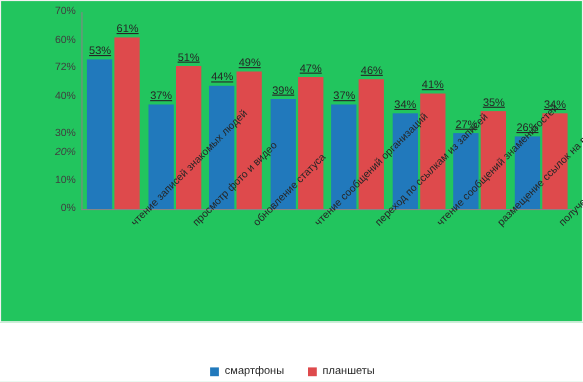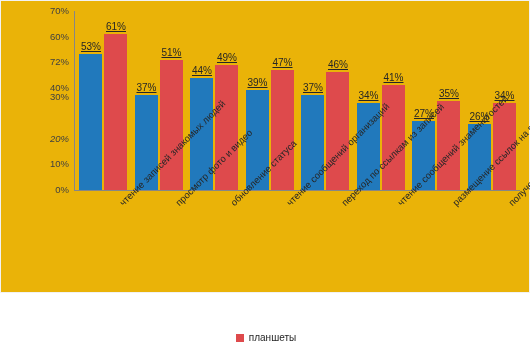--- a/index.html
+++ b/index.html
@@ -16,21 +16,21 @@
     color: #404040;
   }
 
   #chart-root {
     position: absolute;
     left: 0; top: 0;
     width: 530px;
     height: 293px;
     border: 1px solid #f2f2f2;
     box-sizing: border-box;
-    background: #eab308;
+    background: #22c55e;
   }
 
   
   
   .plot-area {
     position: absolute;
     left: 74px;
     top: 10px;
     width: 445px;
     height: 179px;
@@ -150,21 +150,21 @@
 <div id="chart-root">
 
   <div class="y-axis-line"></div>
   <div class="x-axis-line"></div>
 
   <div class="y-ticks" id="y-ticks">
       <div class="y-tick" style="top: 0px;">70%</div>
       <div class="y-tick" style="top: 25.5714px;">60%</div>
       <div class="y-tick" style="top: 51.1429px;">72%</div>
       <div class="y-tick" style="top: 76.7143px;">40%</div>
-      <div class="y-tick" style="top: 86px;">30%</div>
+      <div class="y-tick" style="top: 111px;">30%</div>
       <div class="y-tick" style="top: 127.857px; font-style: italic;">20%</div>
       <div class="y-tick" style="top: 153.429px;">10%</div>
       <div class="y-tick" style="top: 179px;">0%</div>
     </div>
 
   <div class="plot-area" id="plot-area">
       <div class="group" style="left: 4px; width: 48px;">
         <div class="bar s" title="чтение записей знакомых людей — смартфоны: 53%" style="height: 135.529px; background: rgb(33, 121, 188);"></div>
         <div class="bar-label s" style="bottom: 137.529px;">53%</div>
         <div class="bar t" title="чтение записей знакомых людей — планшеты: 61%" style="height: 155.986px; background: rgb(222, 74, 76);"></div>
@@ -220,18 +220,22 @@
       <div class="cat-label" style="left: 235px; top: 196px;">обновление статуса</div>
       <div class="cat-label" style="left: 290.5px; top: 196px;">чтение сообщений организаций</div>
       <div class="cat-label" style="left: 346px; top: 196px;">переход по ссылкам из записей</div>
       <div class="cat-label" style="left: 401.5px; top: 196px;">чтение сообщений знаменитостей</div>
       <div class="cat-label" style="left: 457px; top: 196px;">размещение ссылок на веб-сайты</div>
       <div class="cat-label" style="left: 512.5px; top: 196px;">получение купонов</div>
     </div>
 
   <div class="legend" id="legend">
       <div class="legend-item">
+        <span class="legend-swatch" style="background: rgb(33, 121, 188);"></span>
+        <span>смартфоны</span>
+      </div>
+      <div class="legend-item">
         <span class="legend-swatch" style="background: rgb(222, 74, 76);"></span>
         <span>планшеты</span>
       </div>
     </div>
 
 </div>
 
 </body></html>

